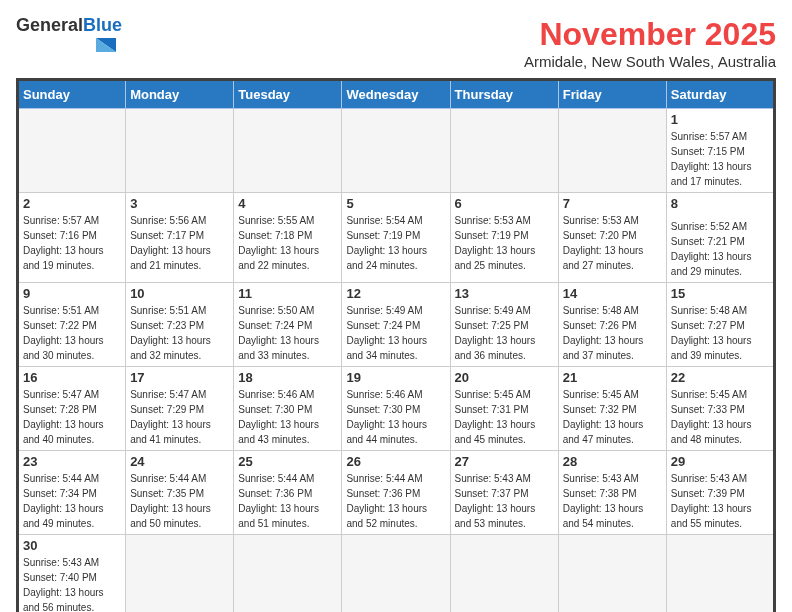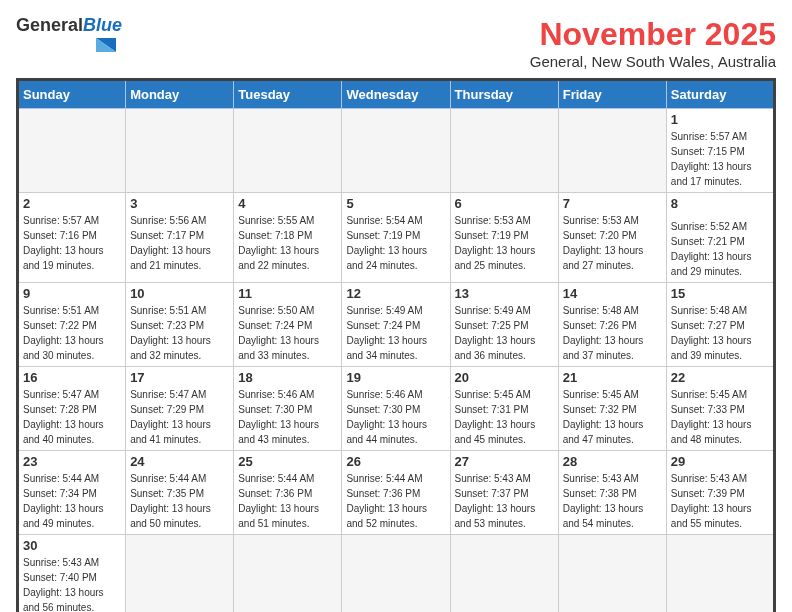--- a/index.html
+++ b/index.html
@@ -82,32 +82,32 @@
       height: 72px;
     }
   </style>
 </head>
 <body>
 
 <div class="header-area">
   <div class="logo">
     <div style="display:flex; align-items:center;">
       <span class="logo-text">General</span>
-      <span class="logo-text" style="color:#1a6ebf; font-style:italic;">Blue</span>
+      <span class="logo-text" style="color:#1a6ebf; ">Blue</span>
     </div>
     <div style="display:flex; align-items:center; margin-top:0px; margin-left:0px;">
       <svg width="60" height="18">
         <polygon points="34,2 54,2 54,16" fill="#1a6ebf"></polygon>
         <polygon points="34,2 54,16 34,16" fill="#5aabdf"></polygon>
       </svg>
     </div>
   </div>
   <div class="title-area">
     <div class="month-title">November 2025</div>
-    <div class="location-title">General, New South Wales, Australia</div>
+    <div class="location-title">Armidale, New South Wales, Australia</div>
   </div>
 </div>
 
 <table class="calendar">
   <thead>
     <tr>
     <th>Sunday</th>
         <th>Monday</th>
         <th>Tuesday</th>
         <th>Wednesday</th>

